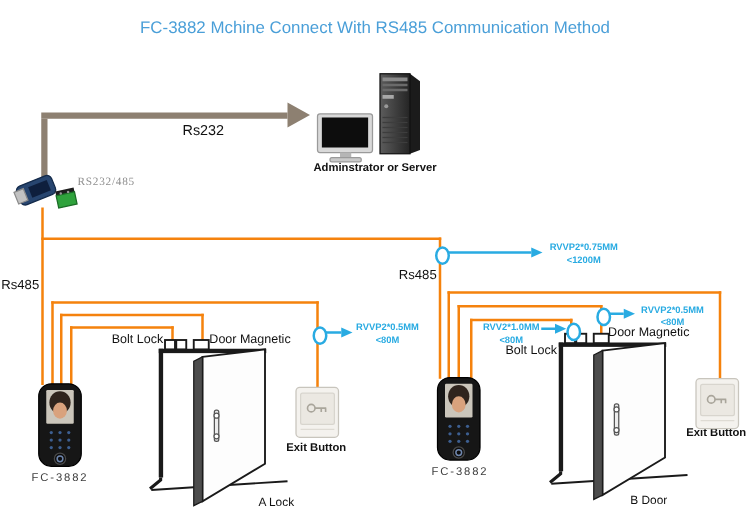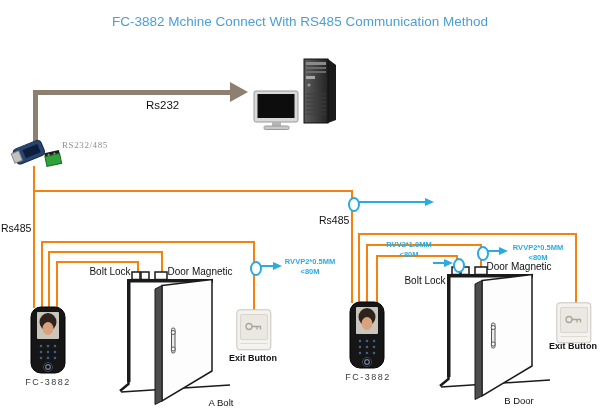--- a/index.html
+++ b/index.html
@@ -56,20 +56,21 @@
       <line x1="58" y1="46" x2="78" y2="46"></line>
         <line x1="58" y1="50" x2="78" y2="50"></line>
       <line x1="58" y1="54" x2="78" y2="54"></line>
         <line x1="58" y1="58" x2="78" y2="58"></line>
     </g>
     <rect x="6" y="35" width="44" height="31" rx="2" fill="#d9d9d9" stroke="#9a9a9a"></rect>
     <rect x="9.5" y="38" width="37" height="24" fill="#0d0d0d"></rect>
     <rect x="24" y="66" width="9" height="4" fill="#b5b5b5"></rect>
     <rect x="16" y="70" width="25" height="3.5" rx="1.5" fill="#c9c9c9" stroke="#9a9a9a"></rect>
   </svg>
+  <div class="lbl small bold" style="left:248px;top:129px;width:104px;">Adminstrator or Server</div>
 
   <svg style="left:6px;top:134px;" width="62" height="40" viewBox="0 0 62 40">
     <g transform="rotate(-22 26 18)">
       <rect x="8" y="9" width="30" height="16" rx="4" fill="#27456f" stroke="#132a4a"></rect>
       <rect x="6" y="12" width="8" height="10" fill="#c2c2c2" stroke="#8a8a8a"></rect>
       <rect x="18" y="12.5" width="16" height="9" fill="#0e1f3d"></rect>
     </g>
     <g transform="rotate(-12 47 27)">
       <rect x="40" y="17.5" width="15" height="5" fill="#1d1d1d"></rect>
       <rect x="40" y="21" width="15" height="10" fill="#2fa23c" stroke="#1b6b26"></rect>
@@ -110,36 +111,40 @@
   <div class="lbl" style="left:1px;top:222px;font-size:10.5px;">Rs485</div>
   <div class="lbl" style="left:319px;top:214px;font-size:10.5px;">Rs485</div>
 
   <div class="node" style="left:348px;top:197px;"></div>
   <div class="node" style="left:250px;top:261px;"></div>
   <div class="node" style="left:477px;top:246px;"></div>
   <div class="node" style="left:453px;top:258px;"></div>
 
   <div class="bline" style="left:357px;top:201px;width:68px;"></div>
   <div class="bhead" style="left:425px;top:198px;"></div>
+  <div class="cable-note" style="left:436px;top:193px;width:62px;">
+    <div>RVVP2*0.75MM</div>
+    <div>&lt;1200M</div>
+  </div>
 
   <div class="bline" style="left:259px;top:265px;width:14px;"></div>
   <div class="bhead" style="left:273px;top:262px;"></div>
   <div class="cable-note" style="left:283px;top:257px;width:54px;">
     <div>RVVP2*0.5MM</div>
     <div>&lt;80M</div>
   </div>
 
   <div class="bline" style="left:486px;top:250px;width:13px;"></div>
   <div class="bhead" style="left:499px;top:247px;"></div>
   <div class="cable-note" style="left:511px;top:243px;width:54px;">
     <div>RVVP2*0.5MM</div>
     <div>&lt;80M</div>
   </div>
 
-  <div class="cable-note" style="left:385px;top:240px;width:48px;">
+  <div class="cable-note" style="left:385px;top:257px;width:48px;">
     <div>RVV2*1.0MM</div>
     <div>&lt;80M</div>
   </div>
   <div class="bline" style="left:433px;top:262px;width:11px;"></div>
   <div class="bhead" style="left:444px;top:259px;"></div>
 
   <svg style="left:118px;top:265px;" width="130" height="142" viewBox="0 0 130 142">
     <path d="M3,127 L112,120" stroke="#1a1a1a" stroke-width="1.5" fill="none"></path>
     <rect x="9" y="14" width="86" height="3.5" fill="#1a1a1a"></rect>
     <rect x="9" y="14" width="3.5" height="103" fill="#1a1a1a"></rect>
@@ -148,21 +153,21 @@
     <rect x="23" y="7" width="8" height="7.5" fill="#fff" stroke="#1a1a1a" stroke-width="1.5"></rect>
     <rect x="37" y="7" width="12" height="7.5" fill="#fff" stroke="#1a1a1a" stroke-width="1.5"></rect>
     <polygon points="44,20.5 94,14.5 94,106 44,136" fill="#fdfdfd" stroke="#1a1a1a" stroke-width="1.5"></polygon>
     <polygon points="37,24 44,20.5 44,136 37,139.5" fill="#4d4d4d" stroke="#1a1a1a"></polygon>
     <rect x="53.5" y="63" width="3.5" height="25" rx="1.5" fill="#ececec" stroke="#555"></rect>
     <circle cx="55.2" cy="67.5" r="2" fill="#fff" stroke="#555"></circle>
     <circle cx="55.2" cy="84" r="2" fill="#fff" stroke="#555"></circle>
   </svg>
   <div class="lbl" style="left:84px;top:266px;width:52px;">Bolt Lock</div>
   <div class="lbl" style="left:167px;top:266px;width:66px;">Door Magnetic</div>
-  <div class="lbl" style="left:191px;top:397px;width:60px;font-size:9.5px;">A Bolt</div>
+  <div class="lbl" style="left:191px;top:397px;width:60px;font-size:9.5px;">A Lock</div>
 
   <svg style="left:29px;top:306px;" width="38" height="70" viewBox="0 0 38 70">
     <rect x="2" y="1" width="34" height="66" rx="10" fill="#161616" stroke="#000"></rect>
     <rect x="8" y="6" width="22" height="27" rx="1" fill="#cbc6bb"></rect>
     <ellipse cx="19" cy="16" rx="8.5" ry="9" fill="#2f241d"></ellipse>
     <ellipse cx="19" cy="22.5" rx="5.5" ry="6.5" fill="#d9a27d"></ellipse>
     <g fill="#3d5f91">
       <circle cx="12" cy="40" r="1.3"></circle>
         <circle cx="19" cy="40" r="1.3"></circle>
         <circle cx="26" cy="40" r="1.3"></circle>

